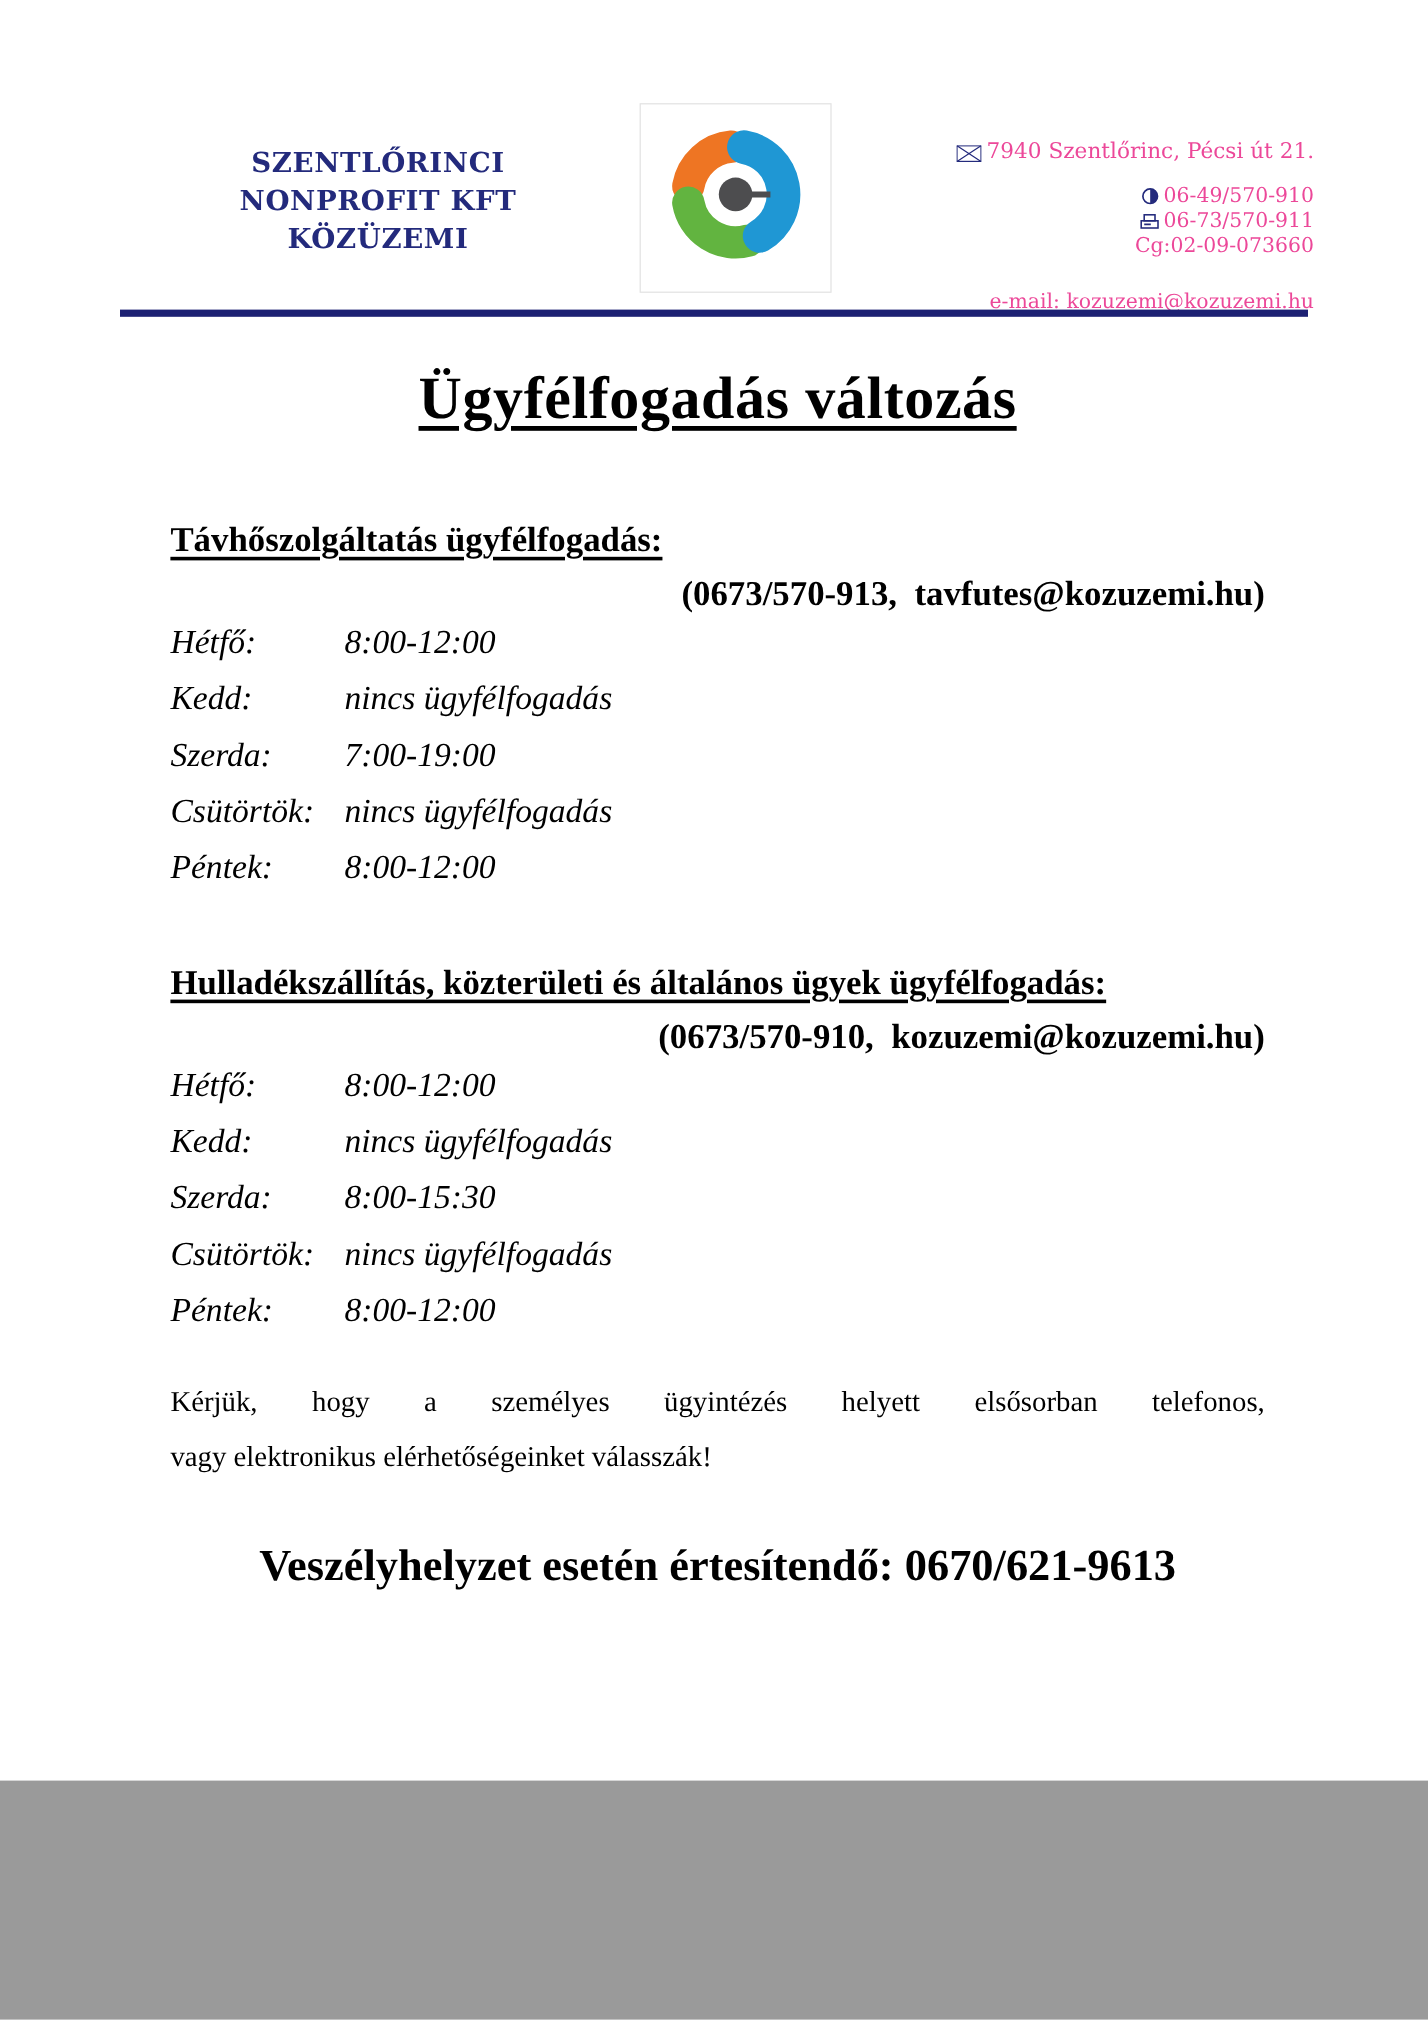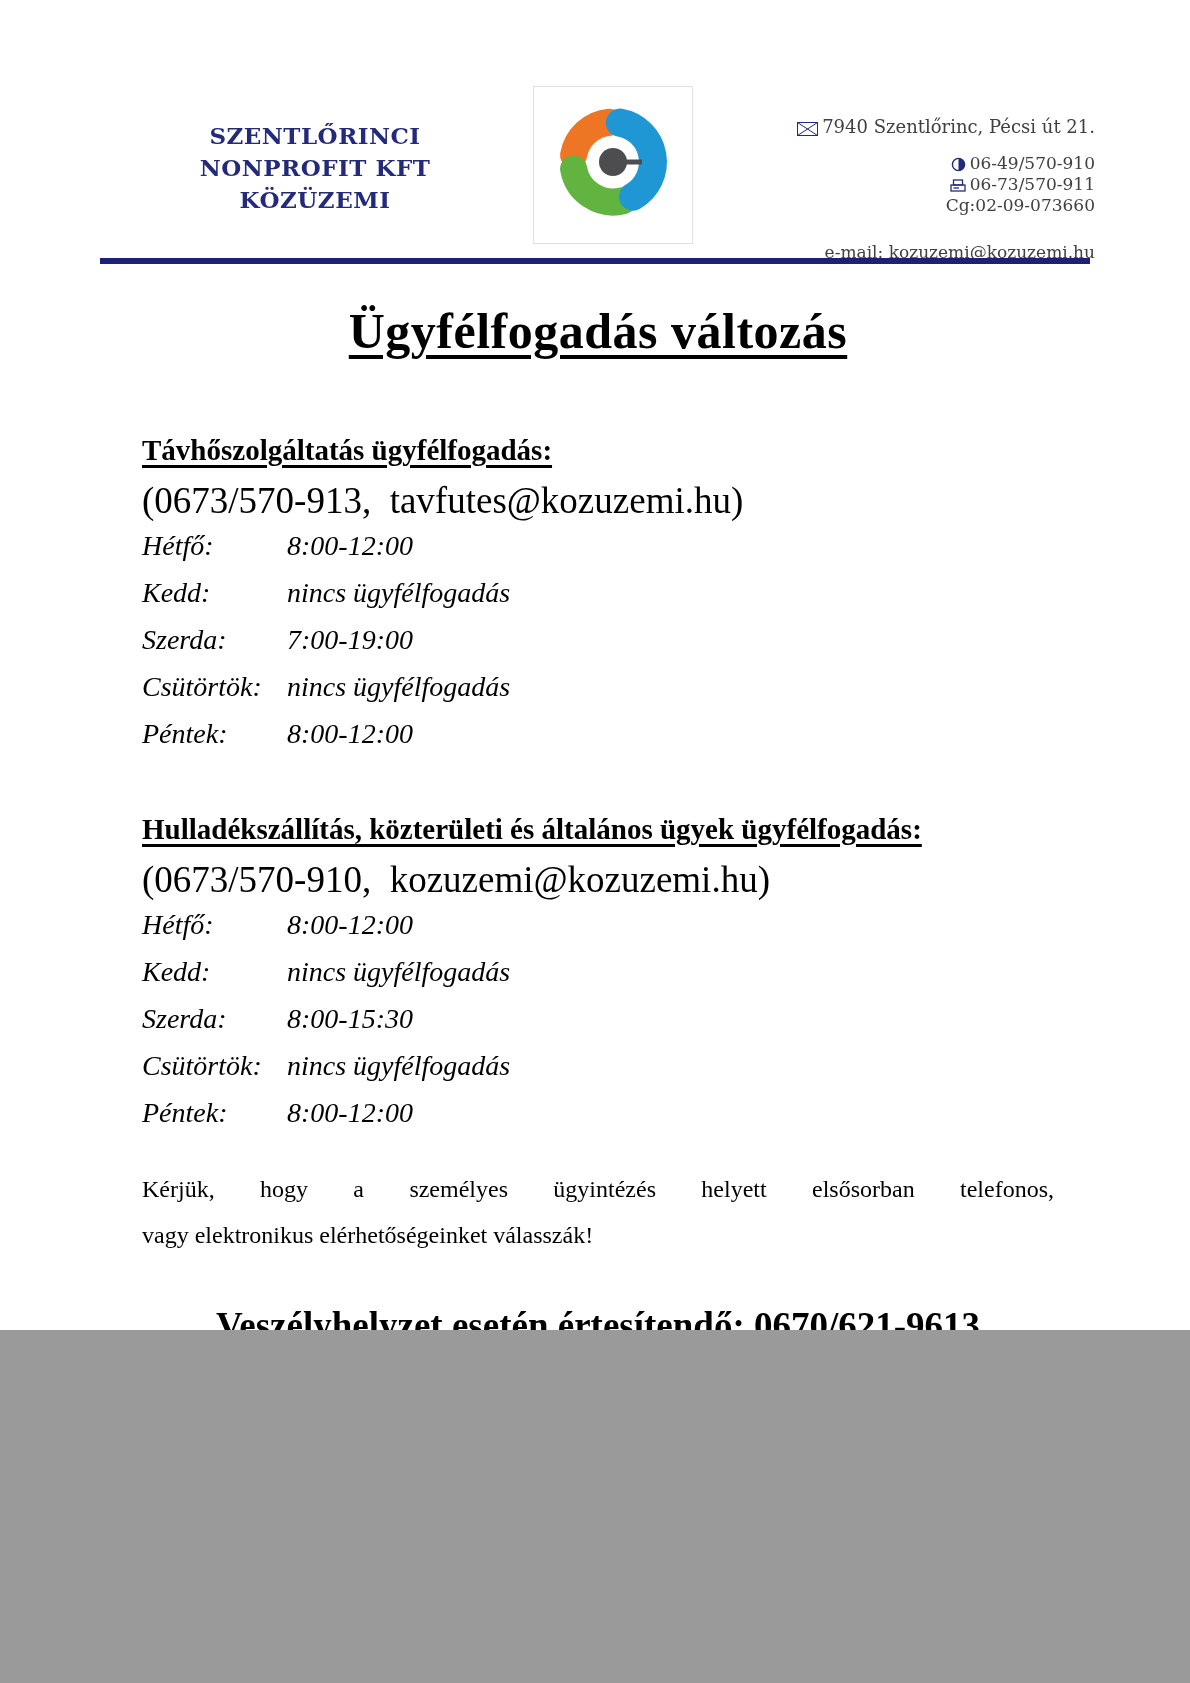--- a/index.html
+++ b/index.html
@@ -1,18 +1,18 @@
 <!DOCTYPE html>
 <html lang="hu"><head>
 <meta charset="utf-8">
 <style>
   html,body{margin:0;padding:0;background:#9a9a9a;}
   .page{
     position:relative;
-    width:1190px;height:1330px;
+    width:1190px;height:1484px;
     margin:0 auto;
     background:#ffffff;
     font-family:"Liberation Serif",serif;
     color:#000;
     overflow:hidden;
   }
   
   .header{position:relative;height:264px;}
   .company{
     position:absolute;left:140px;top:120px;width:350px;
@@ -26,21 +26,21 @@
   .logo-card{
     position:absolute;left:533px;top:86px;width:158px;height:156px;
     background:#fff;border:1px solid #e2e2e2;
     display:flex;align-items:center;justify-content:center;
   }
   .contact{
     position:absolute;right:95px;top:116px;width:420px;
     text-align:right;
     font-family:"DejaVu Serif",serif;
     font-size:17px;line-height:21px;
-    color:#404040;
+    color:#ec4899;
   }
   .contact .address{font-size:18px;margin-bottom:16px;}
   .contact .email{margin-top:26px;}
   .contact svg{vertical-align:-3px;margin-right:4px;}
   .header-rule{
     position:absolute;left:100px;bottom:0;width:990px;height:6px;
     background:#1d2173;
   }
   
   .content{padding:0 136px 0 142px;}
@@ -55,22 +55,23 @@
   }
   .section-heading{
     margin-top:74px;
     font-size:29px;font-weight:bold;
     text-decoration:underline;
     text-decoration-thickness:3px;
     text-underline-offset:5px;
   }
   .section-contact{
     margin-top:12px;
-    font-size:37px;font-weight:normal;
+    font-size:29px;font-weight:bold;
     white-space:pre-wrap;
+    text-align:right;
   }
   .schedule{font-size:28px;font-style:italic;}
   .schedule-row{line-height:47px;white-space:nowrap;}
   .day{display:inline-block;min-width:145px;}
   .section + .section .section-heading{margin-top:56px;}
   .note-mask{margin-top:56px;font-size:28px;line-height:46px;}
   .note-request{margin-top:30px;font-size:24px;line-height:46px;}
   .note-request .line1{text-align:justify;text-align-last:justify;}
   .note-request .line2{text-align:left;}
   .note-emergency{

